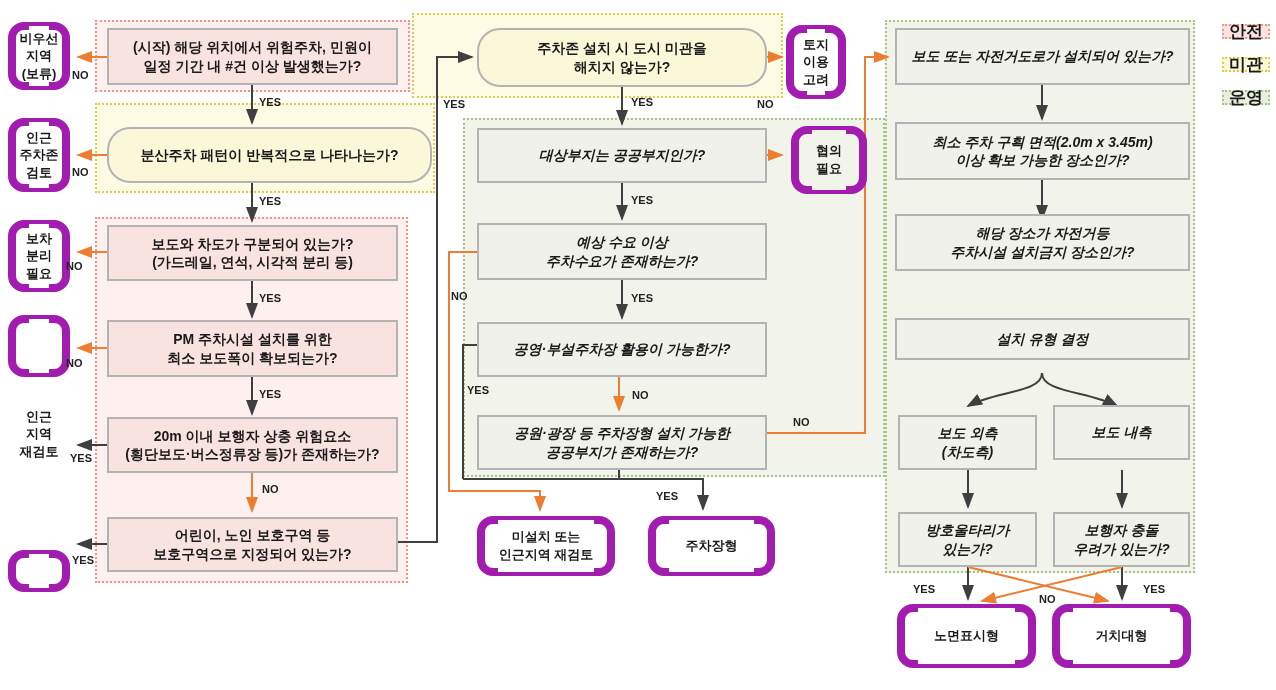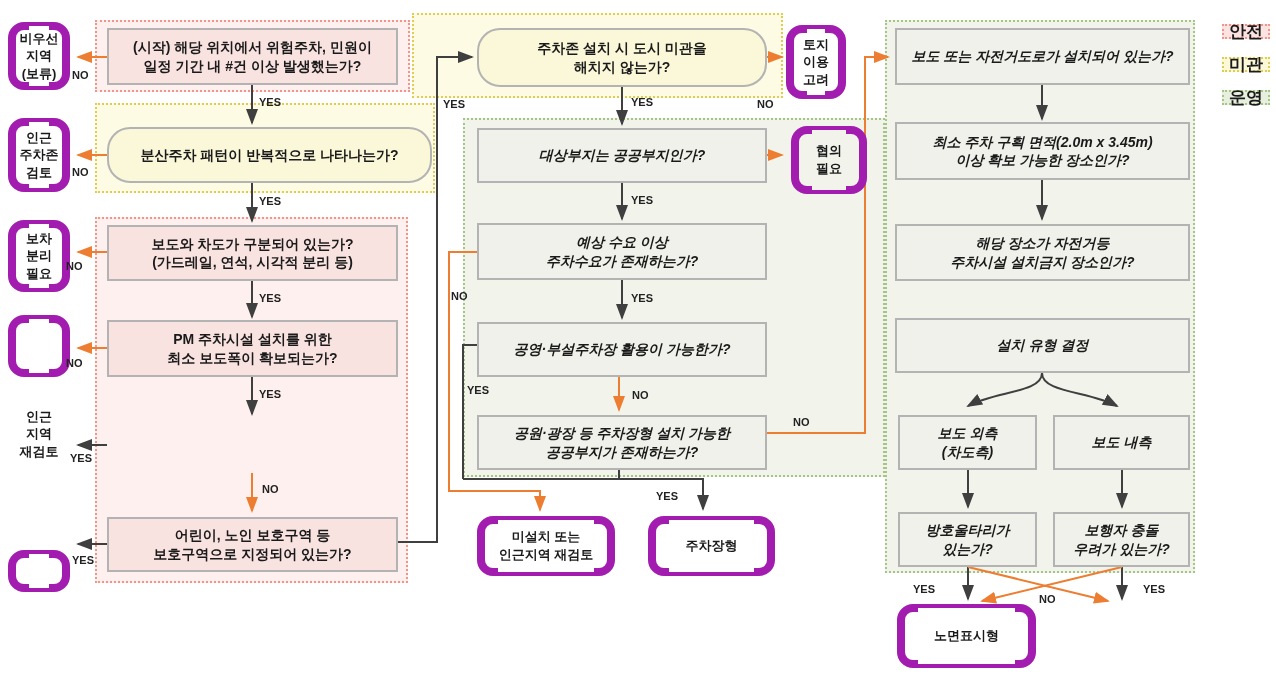--- a/index.html
+++ b/index.html
@@ -104,41 +104,43 @@
     </g>
   </svg>
 
   <div class="box b-yellow" style="left:107px;top:127px;width:325px;height:56px;">분산주차 패턴이 반복적으로 나타나는가?</div>
   <div class="box b-pink" style="left:107px;top:28px;width:291px;height:57px;">(시작) 해당 위치에서 위험주차, 민원이
 일정 기간 내 #건 이상 발생했는가?</div>
   <div class="box b-pink" style="left:107px;top:225px;width:291px;height:56px;">보도와 차도가 구분되어 있는가?
 (가드레일, 연석, 시각적 분리 등)</div>
   <div class="box b-pink" style="left:107px;top:320px;width:291px;height:57px;">PM 주차시설 설치를 위한
 최소 보도폭이 확보되는가?</div>
+  <div class="box b-pink" style="left:107px;top:417px;width:291px;height:56px;">20m 이내 보행자 상충 위험요소
+(횡단보도·버스정류장 등)가 존재하는가?</div>
   <div class="box b-pink" style="left:107px;top:517px;width:291px;height:55px;">어린이, 노인 보호구역 등
 보호구역으로 지정되어 있는가?</div>
 
   <div class="box b-yellow" style="left:477px;top:28px;width:290px;height:59px;">주차존 설치 시 도시 미관을
 해치지 않는가?</div>
   <div class="box b-gray" style="left:477px;top:128px;width:290px;height:55px;">대상부지는 공공부지인가?</div>
   <div class="box b-gray" style="left:477px;top:223px;width:290px;height:57px;">예상 수요 이상
 주차수요가 존재하는가?</div>
   <div class="box b-gray" style="left:477px;top:322px;width:290px;height:55px;">공영·부설주차장 활용이 가능한가?</div>
   <div class="box b-gray" style="left:477px;top:415px;width:290px;height:55px;">공원·광장 등 주차장형 설치 가능한
 공공부지가 존재하는가?</div>
 
   <div class="box b-gray" style="left:895px;top:28px;width:295px;height:57px;">보도 또는 자전거도로가 설치되어 있는가?</div>
   <div class="box b-gray" style="left:895px;top:122px;width:295px;height:58px;">최소 주차 구획 면적(2.0m x 3.45m)
 이상 확보 가능한 장소인가?</div>
-  <div class="box b-gray" style="left:895px;top:224px;width:295px;height:57px;">해당 장소가 자전거등
+  <div class="box b-gray" style="left:895px;top:214px;width:295px;height:57px;">해당 장소가 자전거등
 주차시설 설치금지 장소인가?</div>
-  <div class="box b-gray" style="left:895px;top:318px;width:295px;height:55px;">설치 유형 결정</div>
+  <div class="box b-gray" style="left:895px;top:318px;width:295px;height:42px;">설치 유형 결정</div>
   <div class="box b-gray" style="left:898px;top:415px;width:139px;height:55px;">보도 외측
 (차도측)</div>
-  <div class="box b-gray" style="left:1053px;top:415px;width:137px;height:55px;">보도 내측</div>
+  <div class="box b-gray" style="left:1053px;top:405px;width:137px;height:55px;">보도 내측</div>
   <div class="box b-gray" style="left:898px;top:512px;width:139px;height:55px;">방호울타리가
 있는가?</div>
   <div class="box b-gray" style="left:1053px;top:512px;width:137px;height:55px;">보행자 충돌
 우려가 있는가?</div>
 
   <div class="term" style="left:8px;top:22px;width:62px;height:68px;">비우선
 지역
 (보류)</div>
   <div class="term" style="left:8px;top:118px;width:62px;height:74px;">인근
 주차존
@@ -155,20 +157,21 @@
   <div class="term" style="left:786px;top:25px;width:60px;height:74px;">토지
 이용
 고려</div>
   <div class="term on-green" style="left:754px;top:126px;width:76px;height:68px;margin-left:37px;">협의
 필요</div>
 
   <div class="term" style="left:477px;top:516px;width:138px;height:60px;">미설치 또는
 인근지역 재검토</div>
   <div class="term" style="left:648px;top:516px;width:127px;height:60px;">주차장형</div>
   <div class="term" style="left:897px;top:604px;width:139px;height:64px;">노면표시형</div>
+  <div class="term" style="left:1052px;top:604px;width:139px;height:64px;">거치대형</div>
 
   <div class="elabel" style="left:259px;top:97px;">YES</div>
   <div class="elabel" style="left:259px;top:196px;">YES</div>
   <div class="elabel" style="left:259px;top:293px;">YES</div>
   <div class="elabel" style="left:259px;top:389px;">YES</div>
   <div class="elabel" style="left:70px;top:453px;">YES</div>
   <div class="elabel" style="left:72px;top:555px;">YES</div>
   <div class="elabel" style="left:443px;top:99px;">YES</div>
   <div class="elabel" style="left:631px;top:97px;">YES</div>
   <div class="elabel" style="left:631px;top:195px;">YES</div>

